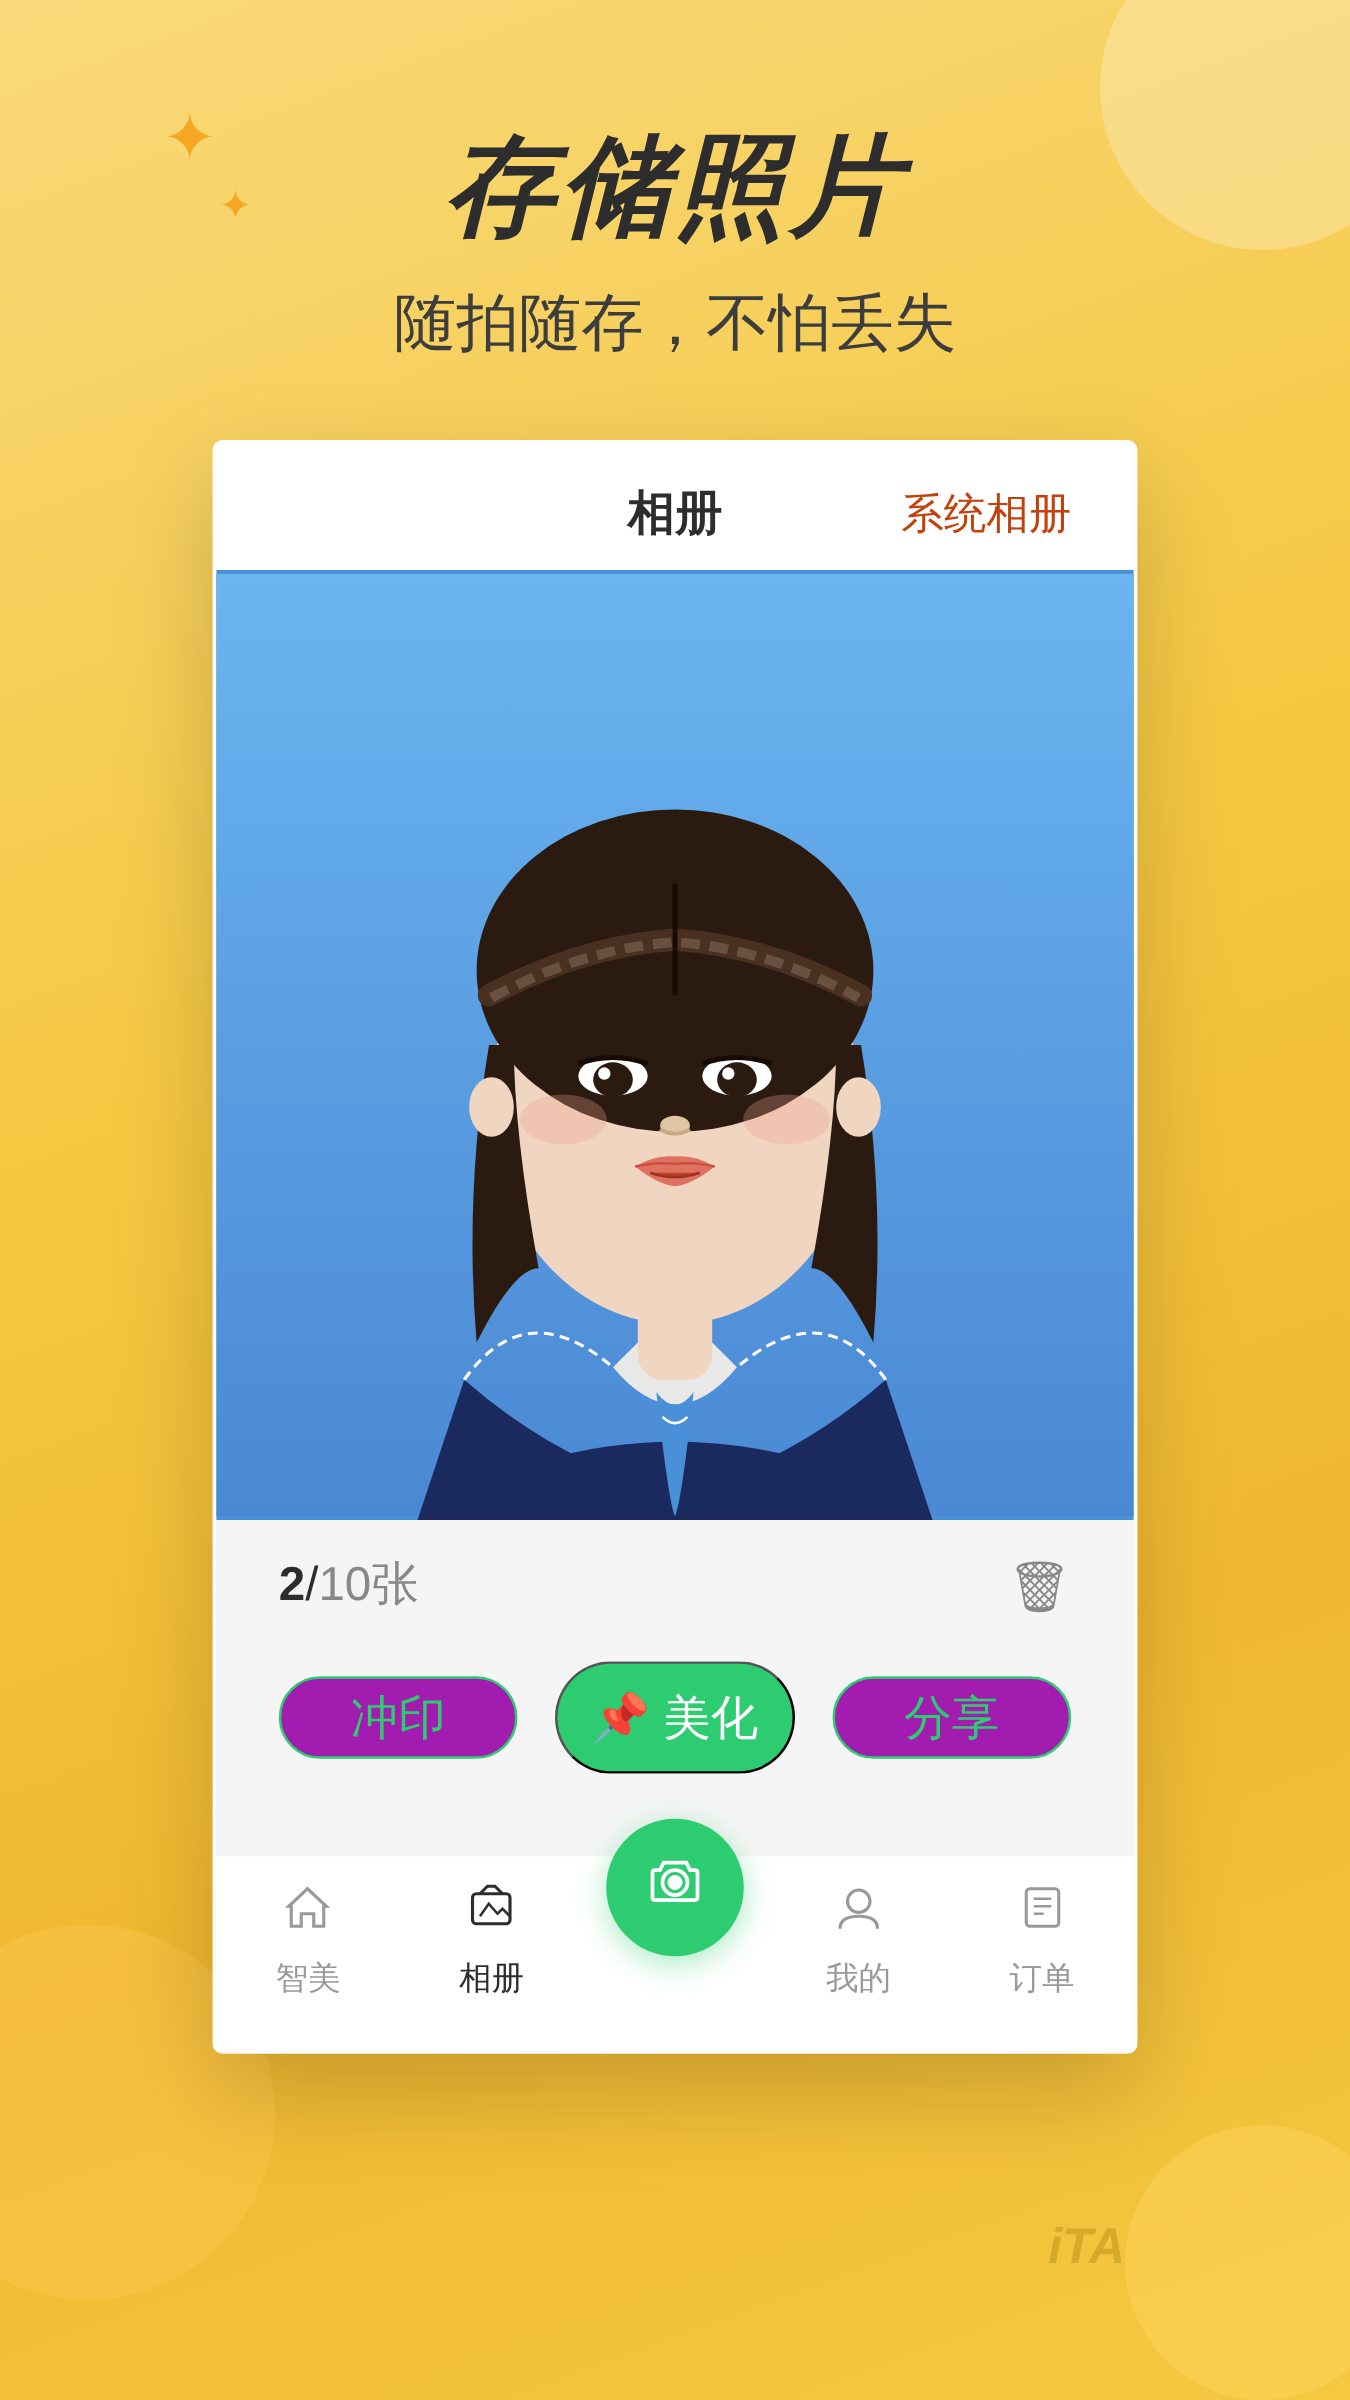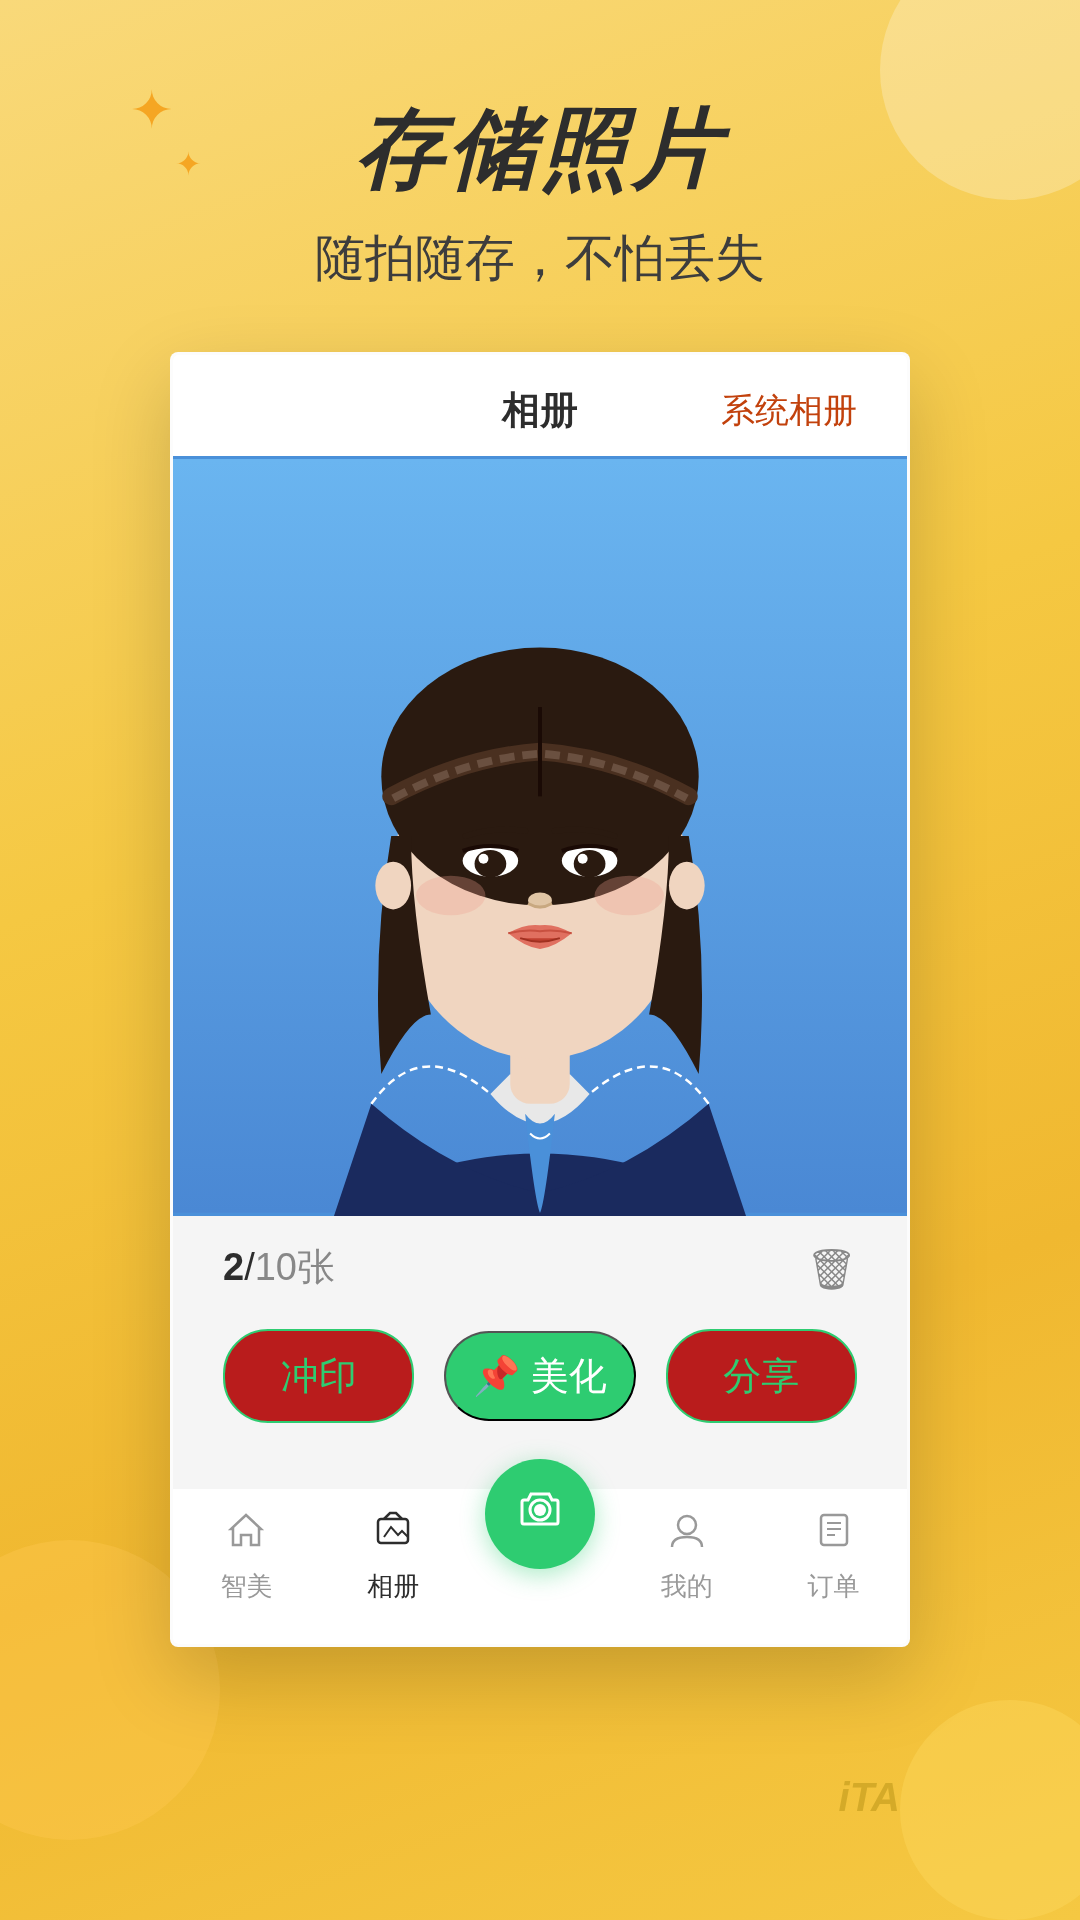--- a/index.html
+++ b/index.html
@@ -158,24 +158,24 @@
     .action-buttons {
       background: #f5f5f5;
       padding: 10px 50px 36px;
       display: flex;
       gap: 30px;
       align-items: center;
       justify-content: space-between;
     }
     .btn-outline {
       flex: 1;
-      height: 94px;
+      height: 66px;
       border: 2.5px solid #2ecc71;
       border-radius: 45px;
-      background: #b91c1c;
+      background: #a21caf;
       display: flex;
       align-items: center;
       justify-content: center;
       font-size: 38px;
       color: #2ecc71;
       font-weight: 500;
     }
     .btn-filled {
       flex: 1;
       height: 90px;

